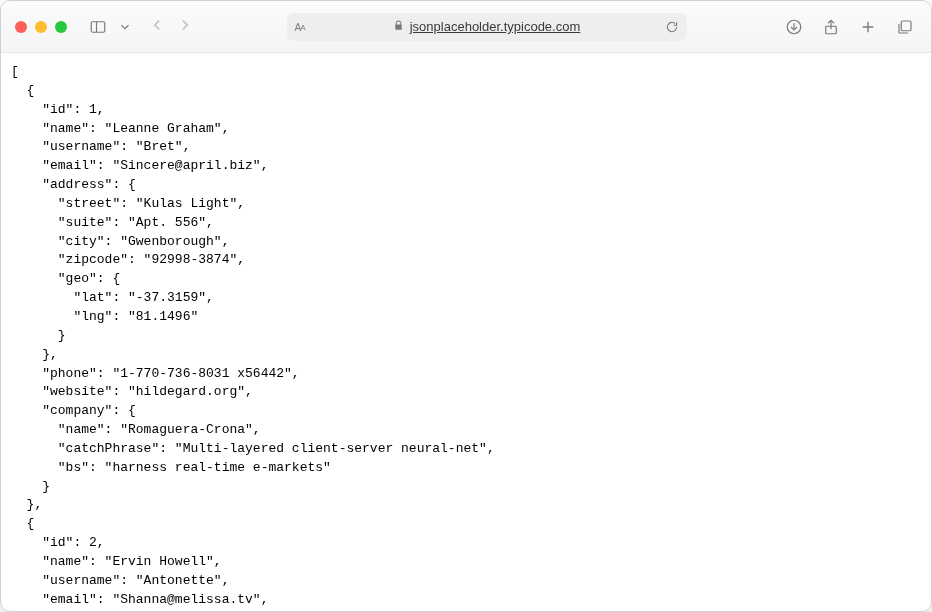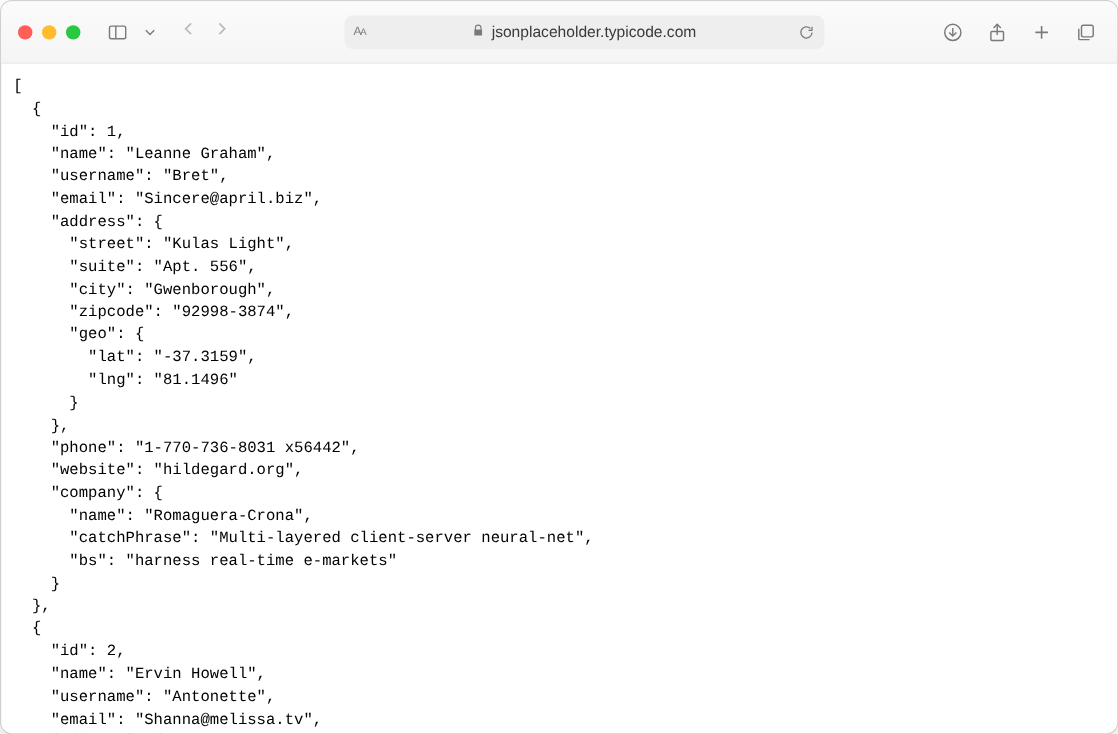--- a/index.html
+++ b/index.html
@@ -93,21 +93,21 @@
     .content {
       font-family: Menlo, Monaco, "Courier New", monospace;
       font-size: 13px;
       line-height: 1.45;
       padding: 10px 10px;
       white-space: pre;
       color: #000;
       height: calc(612px - 53px);
       overflow: hidden;
     }
-    .address-domain { color: #3a3a3a; }
+    .address-domain { color: #3a3a3a; text-decoration: underline; }
   </style>
 </head>
 <body>
 
 <div class="toolbar">
   <div class="traffic-lights">
     <div class="light red"></div>
     <div class="light yellow"></div>
     <div class="light green"></div>
   </div>

